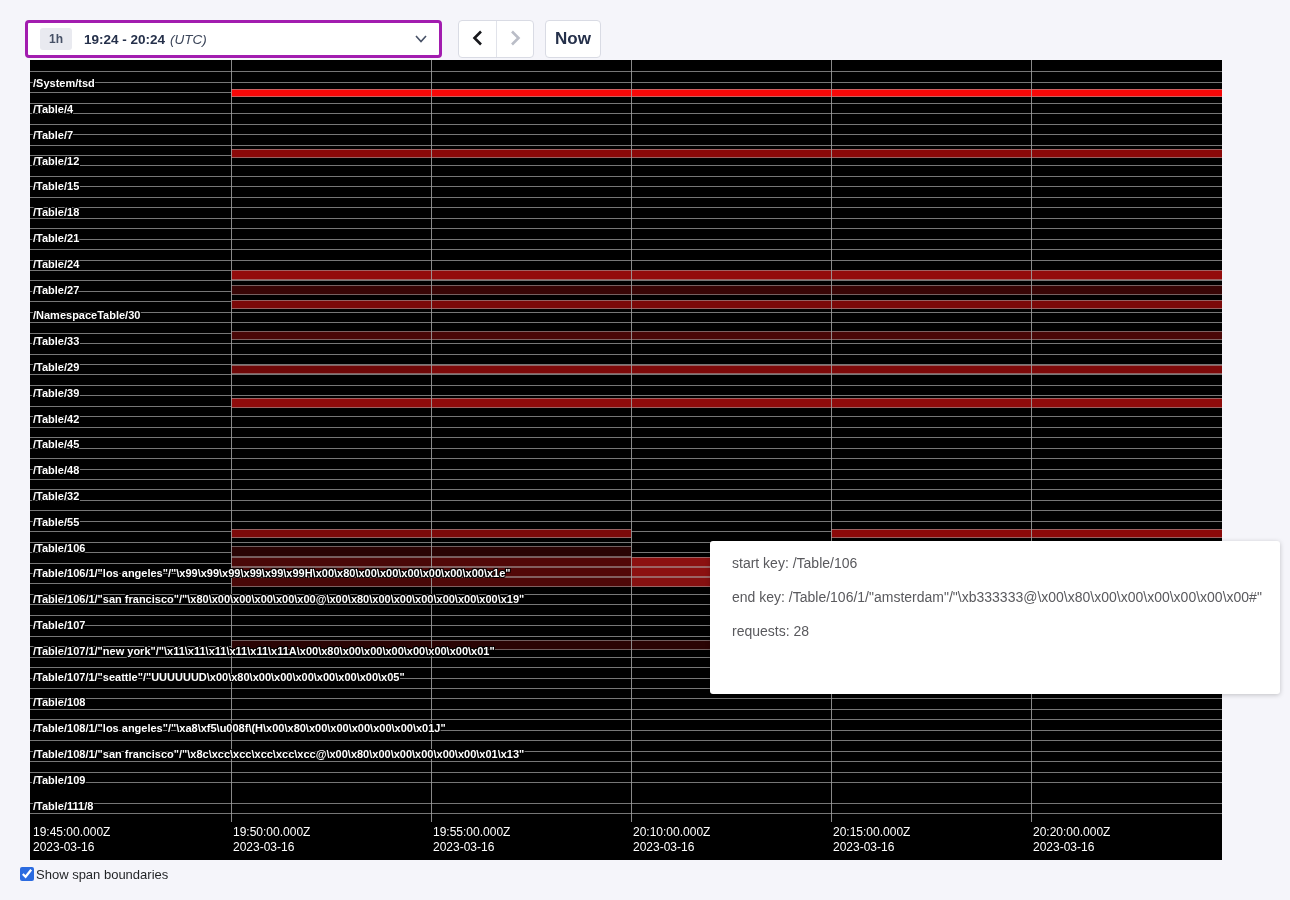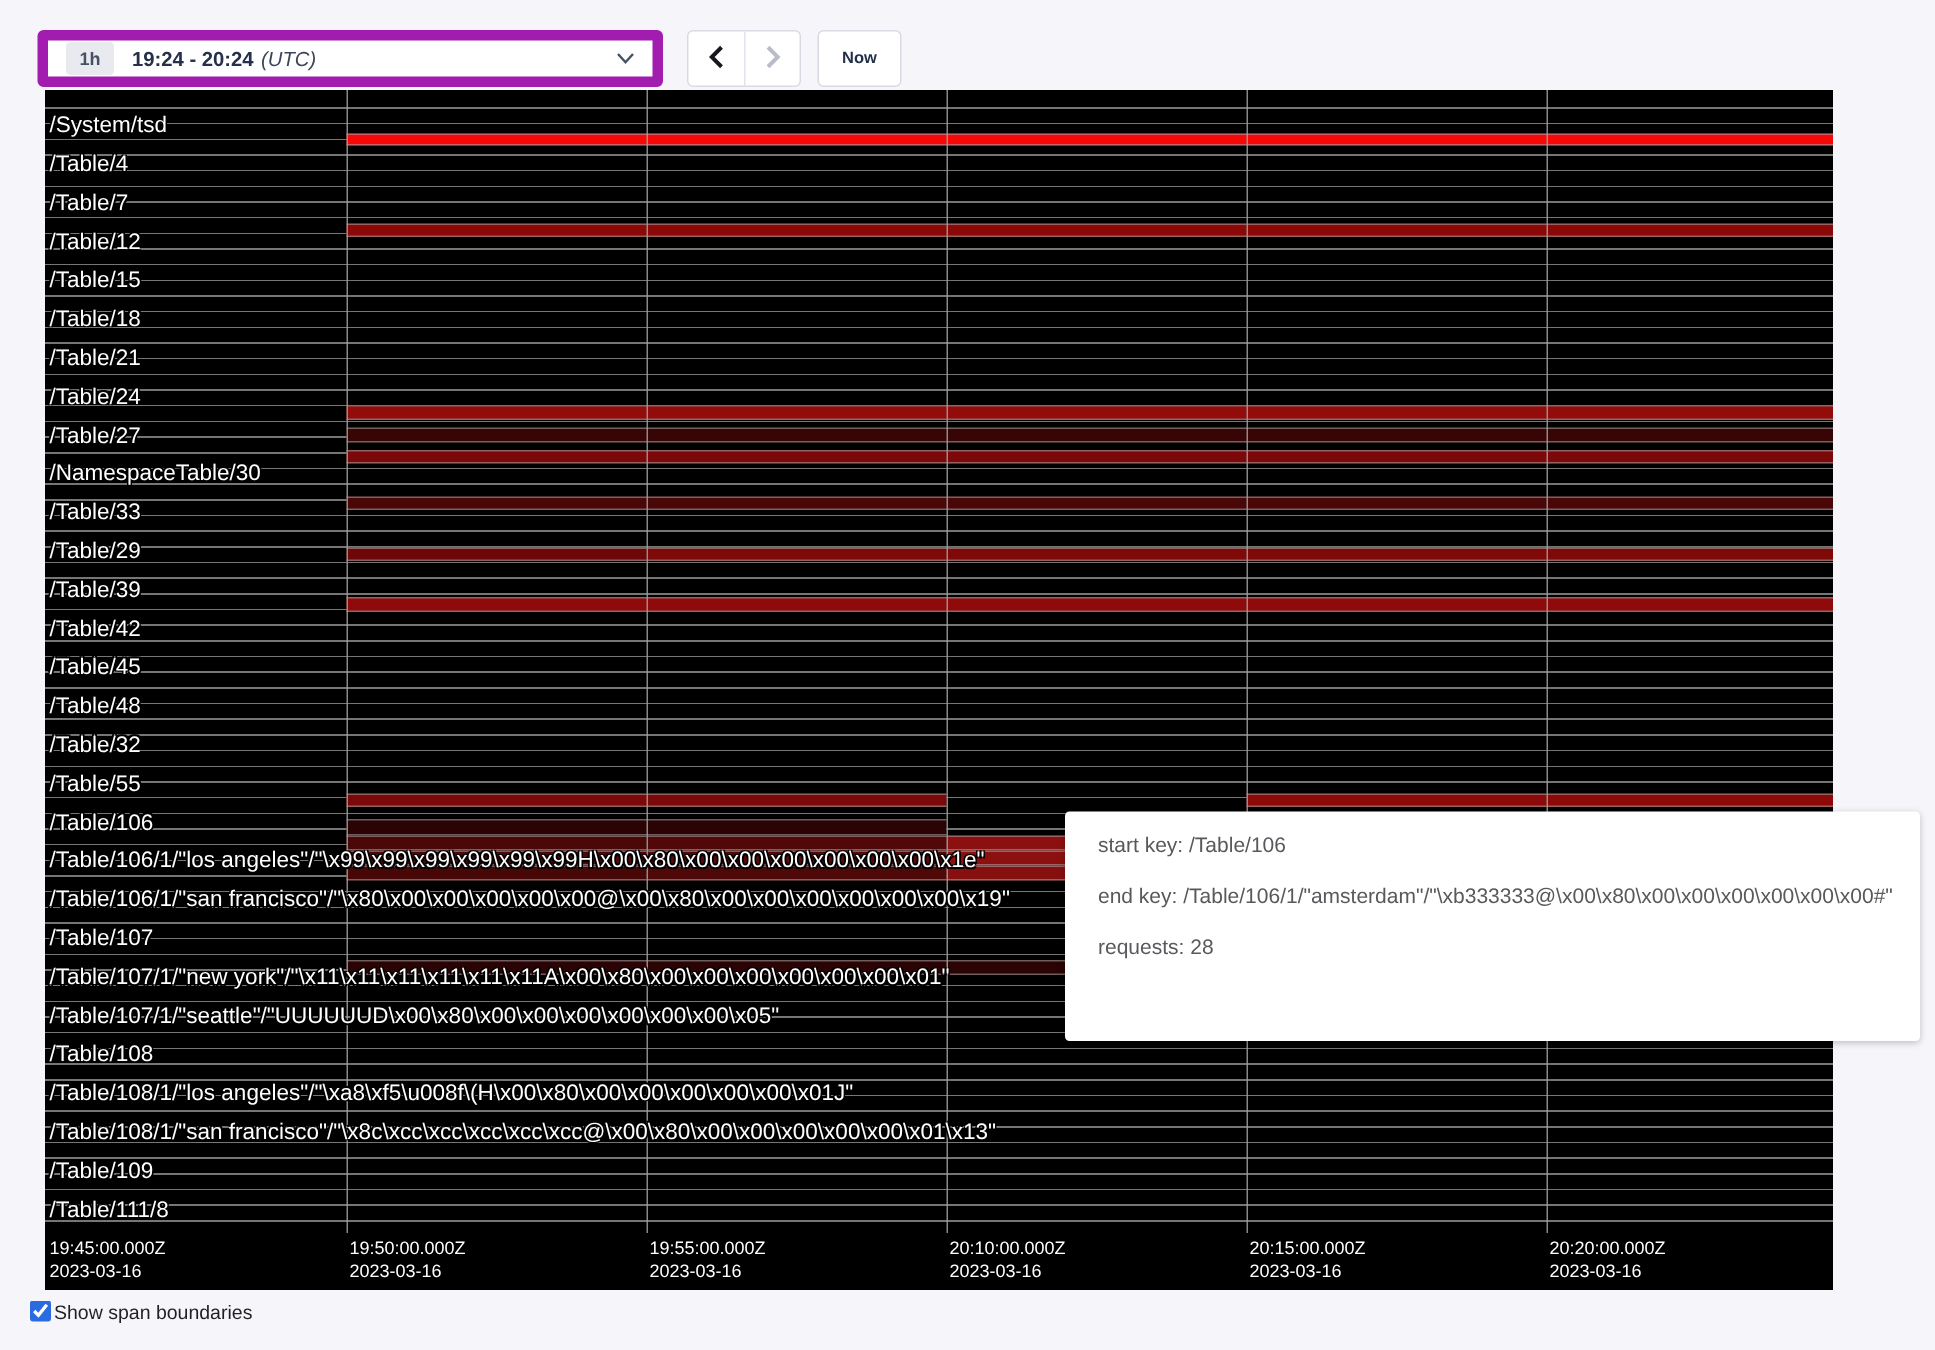--- a/index.html
+++ b/index.html
@@ -3,21 +3,21 @@
 <meta charset="utf-8">
 <style>
   * { margin:0; padding:0; box-sizing:border-box; }
   html,body { width:1290px; height:900px; }
   body { font-family:"Liberation Sans", sans-serif; background:#f5f5fa; }
   .page { position:relative; width:1290px; height:900px; background:#f5f5fa; overflow:hidden; }
 
   
   .time-selector{
     position:absolute; left:25px; top:20px; width:417px; height:38px;
-    background:#fff; border:7px solid #a21caf; border-radius:4px;
+    background:#fff; border:3px solid #a21caf; border-radius:4px;
     display:flex; align-items:center; padding:0 12px; cursor:pointer;
   }
   .range-badge{
     background:#e9eaf0; color:#475166; font-size:12px; font-weight:700;
     padding:4px 9px; border-radius:3px; margin-right:12px;
   }
   .range-label{ font-size:13.5px; font-weight:700; color:#25304a; }
   .tz-label{ font-size:13.5px; font-weight:400; color:#3c465a; margin-left:5px;font-style:italic; }
   .selector-spacer{ flex:1; }
   .chev-down{ color:#475166; display:flex; align-items:center; }
@@ -29,43 +29,44 @@
   .nav-btn{ width:50%; display:flex; align-items:center; justify-content:center;
     background:transparent; border:none; cursor:pointer; }
   .nav-btn + .nav-btn{ border-left:1px solid #e1e3ea; }
   .nav-prev{ color:#17181c; }
   .nav-next{ color:#babdc7; cursor:default; }
 
   .now-btn{
     position:absolute; left:545px; top:20px; width:56px; height:38px;
     background:#fff; border:1px solid #d9dbe4; border-radius:4px;
     font-family:"Liberation Sans",sans-serif;
-    font-size:11px; font-weight:700; color:#25304a; cursor:pointer;
+    font-size:17px; font-weight:700; color:#25304a; cursor:pointer;
   }
 
   
   .kv-canvas{
     position:absolute; left:30px; top:60px; width:1192px; height:800px;
     background:#000; cursor:crosshair;
   }
   .hgrid{
     position:absolute; left:0; top:0; width:100%; height:762px;
     background:repeating-linear-gradient(
       to bottom,
       transparent 0px, transparent 9.45px,
       rgba(215,215,215,0.55) 9.45px, rgba(215,215,215,0.55) 10.45px);
     background-position:0 2px;
   }
   .band{ position:absolute; border-top:1px solid rgba(170,170,170,0.55);
          border-bottom:1px solid rgba(170,170,170,0.55); }
   .vline{ position:absolute; top:0; width:1px; height:762px; background:rgba(160,160,160,0.85); }
   .row-label{
     position:absolute; left:3px; white-space:nowrap;
-    font-size:15px; color:#fff; line-height:13px;
+    font-size:11px; color:#fff; line-height:13px;
     text-shadow:1px 1px 0 #000, -1px -1px 0 #000, 1px -1px 0 #000, -1px 1px 0 #000;
+    font-weight:bold;
   }
   .x-tick{ position:absolute; top:765px; white-space:nowrap; }
   .x-tick span{ display:block; font-size:12px; font-weight:500; color:#fff; line-height:15px; }
 
   
   .kv-tooltip{
     position:absolute; left:710px; top:541px; width:570px; height:153px;
     background:#fff; border-radius:3px; box-shadow:0 1px 5px rgba(0,0,0,0.22);
     padding:12px 22px; overflow:hidden;
   }

